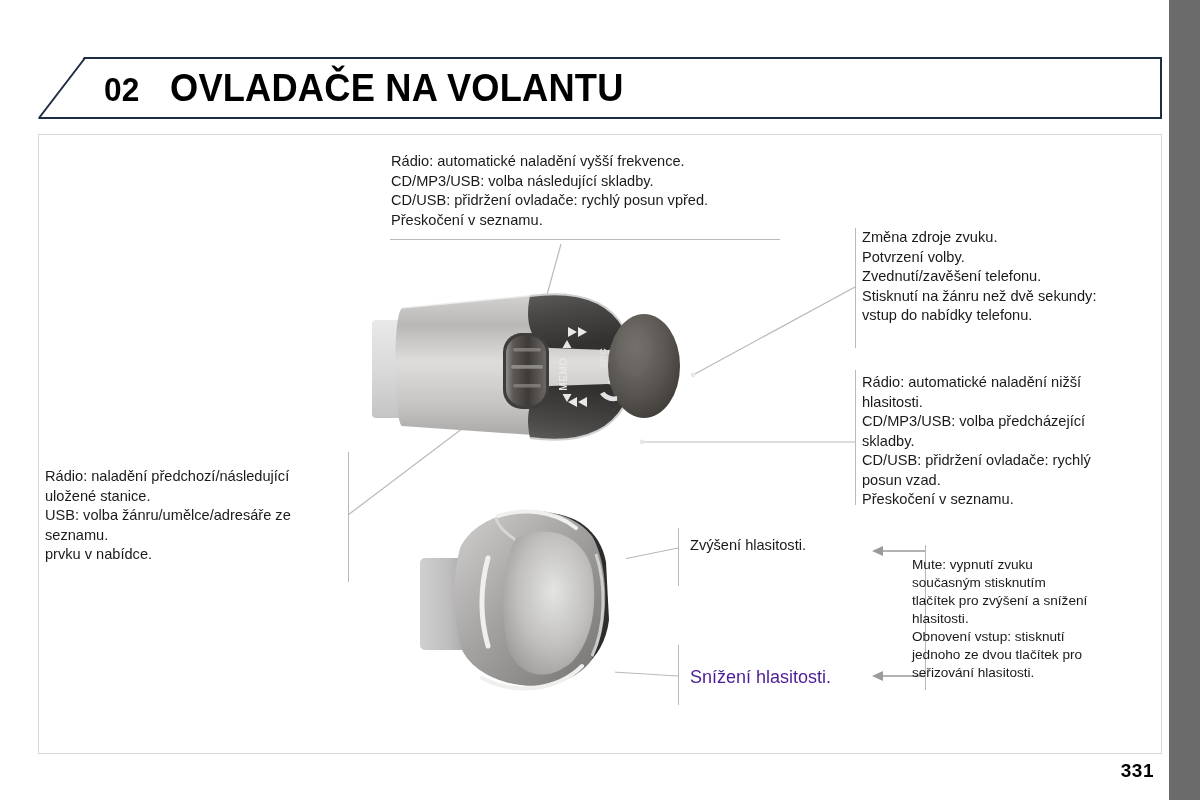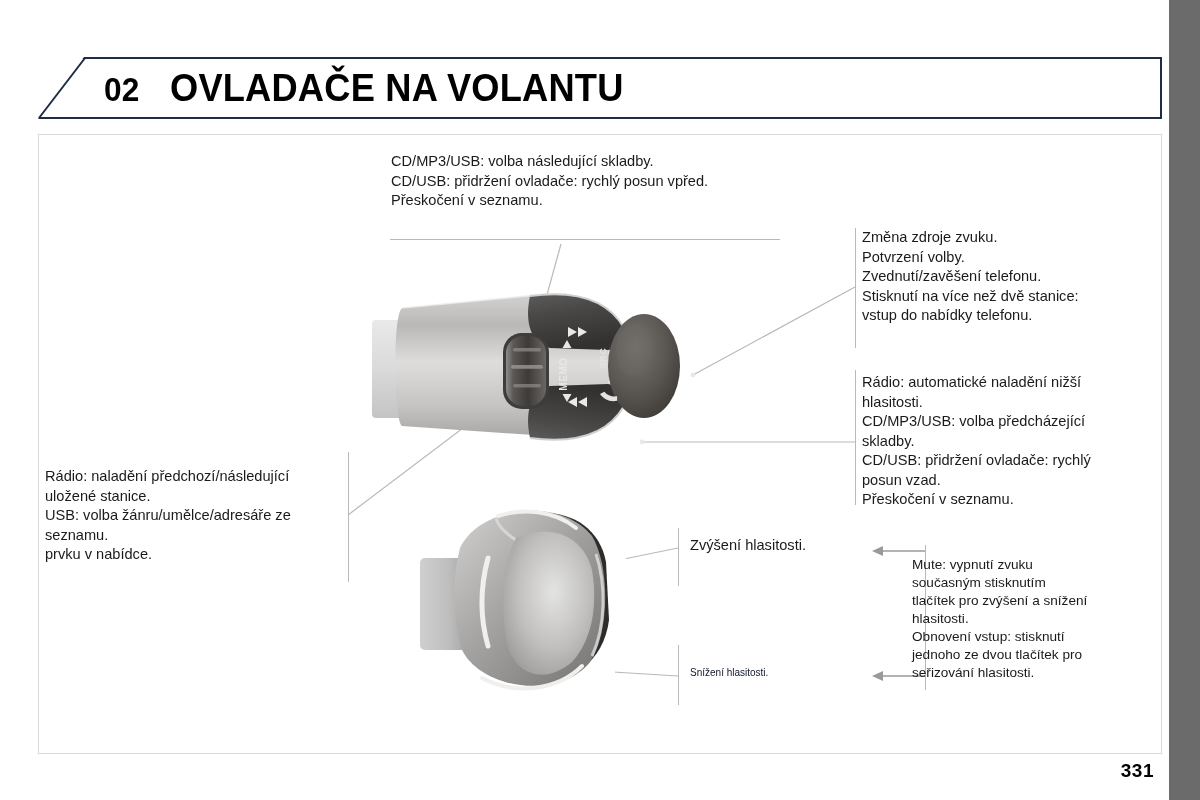--- a/index.html
+++ b/index.html
@@ -100,21 +100,21 @@
   }
   .callout p { margin: 0; }
 
   .callout-top      { left: 391px; top: 152px;  width: 400px; }
   .callout-source   { left: 862px; top: 228px;  width: 290px; }
   .callout-radio-dn { left: 862px; top: 373px;  width: 292px; }
   .callout-left     { left: 45px;  top: 467px;  width: 300px; }
   .callout-mute     { left: 912px; top: 556px;  width: 230px; font-size: 13.6px; line-height: 18px; }
 
   .callout-volup { position:absolute; left: 690px; top: 537px; font-size: 14.6px; color:#1a1a1a; }
-  .callout-voldn { position:absolute; left: 690px; top: 667px; font-size: 10px; color:#0f172a; }
+  .callout-voldn { position:absolute; left: 690px; top: 667px; font-size: 18px; color:#4c1d95; }
 
   
   .rule {
     position: absolute;
     background: #b9b9b9;
   }
   .rule-h { height: 1px; }
   .rule-v { width: 1px; }
 
   
@@ -323,30 +323,31 @@
   <path d="M62,186 C96,204 138,198 162,174" fill="none" stroke="#efefee" stroke-width="4" stroke-linecap="round"></path>
   <path d="M68,66 C60,96 60,126 68,154" fill="none" stroke="#efefee" stroke-width="5" stroke-linecap="round"></path>
   <path d="M96,48 C84,40 78,34 76,26" fill="none" stroke="#d6d5d4" stroke-width="3"></path>
 
   <path d="M96,46 C130,30 164,44 172,78 C178,114 172,148 152,170 C126,192 98,184 88,156 C80,122 82,72 96,46 Z" fill="url(#evFace)"></path>
 
   <path d="M176,62 C186,92 186,134 172,164" fill="none" stroke="#eaeae9" stroke-width="3" opacity="0.7"></path>
 </svg>
 
 <div class="callout callout-top">
+  <p>Rádio: automatické naladění vyšší frekvence.</p>
   <p>CD/MP3/USB: volba následující skladby.</p>
   <p>CD/USB: přidržení ovladače: rychlý posun vpřed.</p>
   <p>Přeskočení v seznamu.</p>
 </div>
 
 <div class="callout callout-source">
   <p>Změna zdroje zvuku.</p>
   <p>Potvrzení volby.</p>
   <p>Zvednutí/zavěšení telefonu.</p>
-  <p>Stisknutí na více než dvě stanice:</p>
+  <p>Stisknutí na žánru než dvě sekundy:</p>
   <p>vstup do nabídky telefonu.</p>
 </div>
 
 <div class="callout callout-radio-dn">
   <p>Rádio: automatické naladění nižší</p>
   <p>hlasitosti.</p>
   <p>CD/MP3/USB: volba předcházející</p>
   <p>skladby.</p>
   <p>CD/USB: přidržení ovladače: rychlý</p>
   <p>posun vzad.</p>

